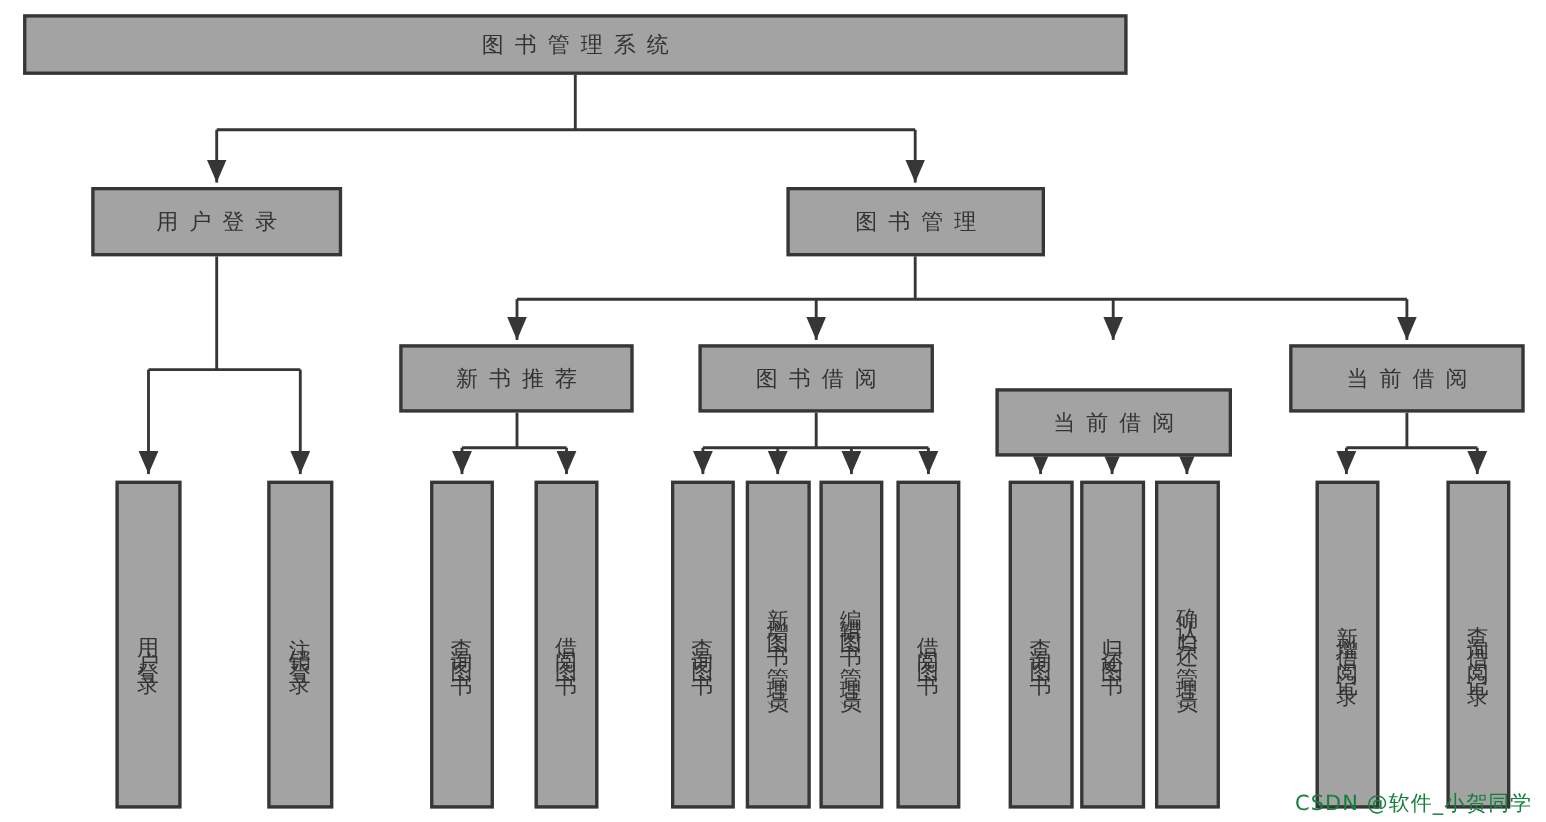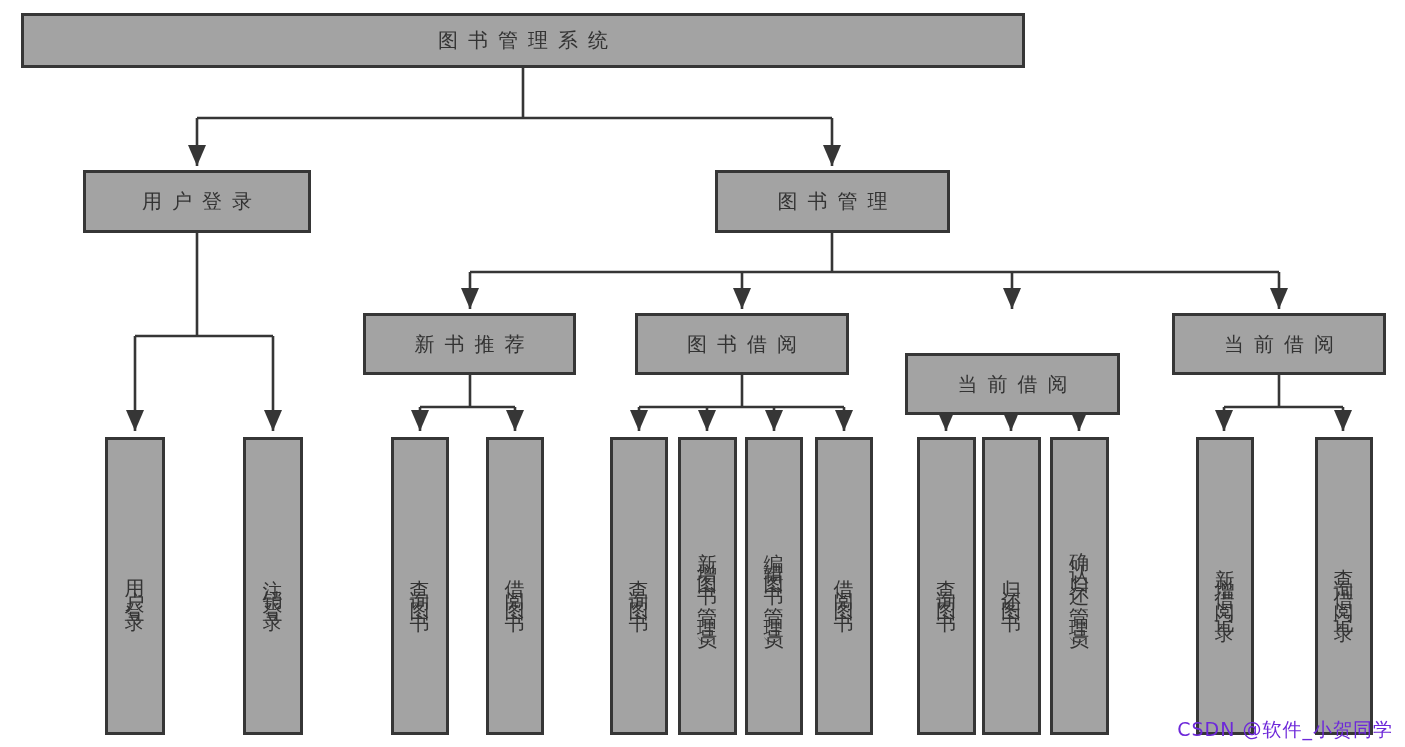--- a/index.html
+++ b/index.html
@@ -45,21 +45,21 @@
     font-size: 20px;
     letter-spacing: 11px;
     line-height: 1;
     color: #333333;
   }
   .watermark {
     position: absolute;
     right: 12px;
     bottom: 4px;
     font-size: 19px;
-    color: #6d28d9;
+    color: #15803d;
     letter-spacing: 1px;
     z-index: 3;
     white-space: nowrap;
   }
 </style>
 </head>
 <body>
 
 <div class="canvas">
 

